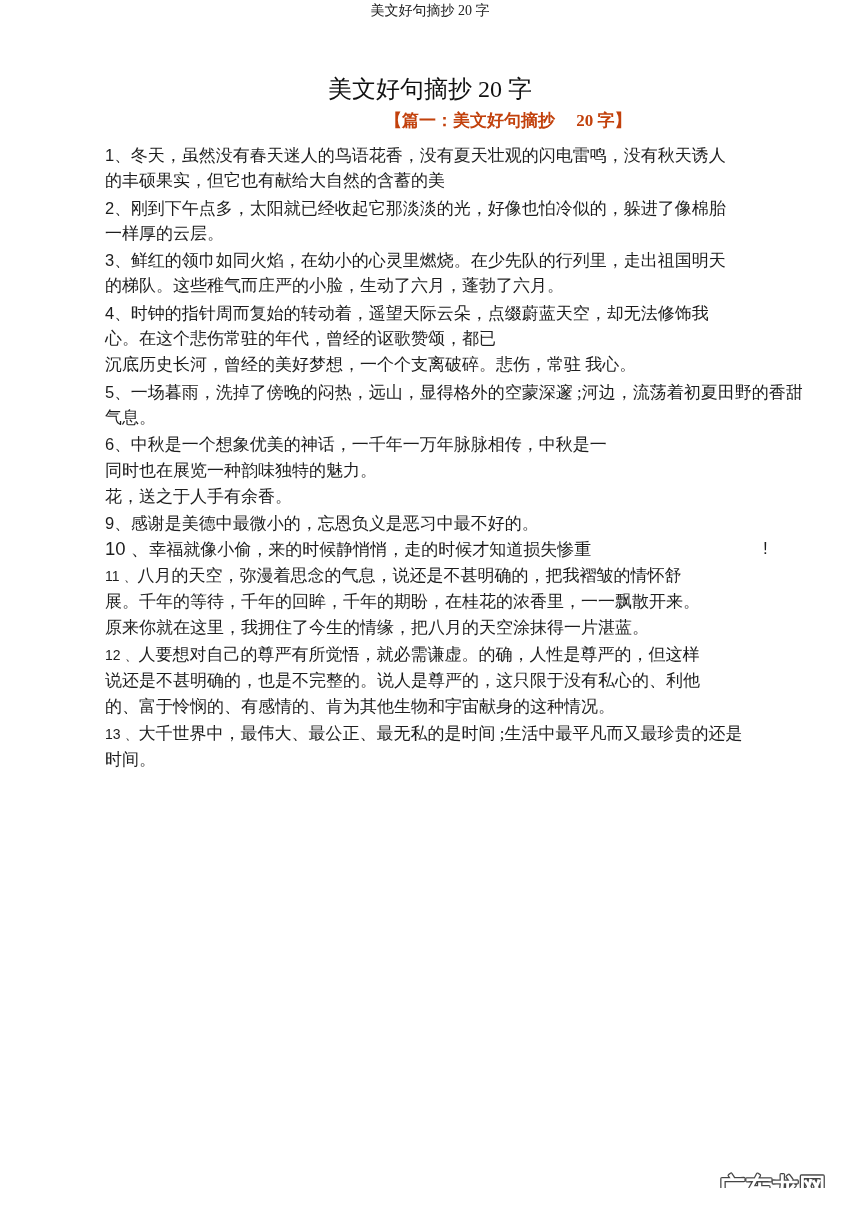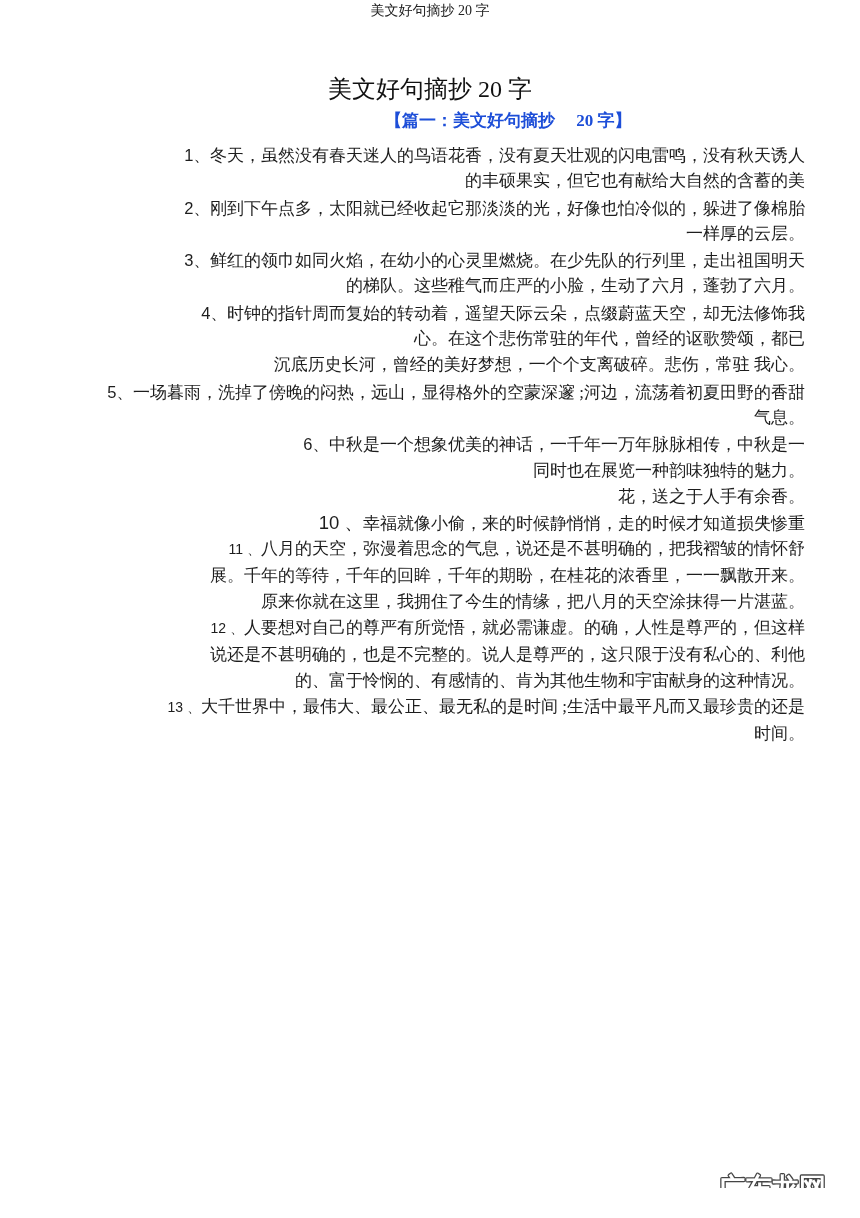--- a/index.html
+++ b/index.html
@@ -39,37 +39,36 @@
     color: #111111;
     white-space: pre;
   }
   .doc-subtitle {
     position: absolute;
     top: 110px;
     left: 385px;
     font-size: 17px;
     line-height: 22px;
     font-weight: 700;
-    color: #1d4ed8;
+    color: #c2410c;
     white-space: pre;
   }
   .doc-body {
     position: absolute;
     top: 142px;
     left: 105px;
     width: 700px;
   }
   .line {
     position: relative;
     height: 26.3px;
     line-height: 26.3px;
     font-size: 17px;
     white-space: pre;
     color: #1d1d1d;
-    text-align: right;
   }
   .num {
     font-family: "Liberation Sans", "DejaVu Sans", sans-serif;
     font-size: 16.5px;
   }
   .num-medium .num {
     font-size: 18.5px;
   }
   .num-large .num {
     font-size: 14px;
@@ -117,20 +116,21 @@
       <div class="line"><span class="num">3、</span><span>鲜红的领巾如同火焰，在幼小的心灵里燃烧。在少先队的行列里，走出祖国明天</span></div>
       <div class="line"><span>的梯队。这些稚气而庄严的小脸，生动了六月，蓬勃了六月。</span></div>
       <div class="line"><span class="num">4、</span><span>时钟的指针周而复始的转动着，遥望天际云朵，点缀蔚蓝天空，却无法修饰我</span></div>
       <div class="line"><span>心。在这个悲伤常驻的年代，曾经的讴歌赞颂，都已</span></div>
       <div class="line"><span>沉底历史长河，曾经的美好梦想，一个个支离破碎。悲伤，常驻 我心。</span></div>
       <div class="line"><span class="num">5、</span><span>一场暮雨，洗掉了傍晚的闷热，远山，显得格外的空蒙深邃 ;河边，流荡着初夏田野的香甜</span></div>
       <div class="line"><span>气息。</span></div>
       <div class="line"><span class="num">6、</span><span>中秋是一个想象优美的神话，一千年一万年脉脉相传，中秋是一</span></div>
       <div class="line"><span>同时也在展览一种韵味独特的魅力。</span></div>
       <div class="line"><span>花，送之于人手有余香。</span></div>
+      <div class="line"><span class="num">9、</span><span>感谢是美德中最微小的，忘恩负义是恶习中最不好的。</span></div>
       <div class="line num-medium"><span class="num">10 、</span><span>幸福就像小偷，来的时候静悄悄，走的时候才知道损失惨重</span><span class="tail">!</span></div>
       <div class="line num-large"><span class="num">11 、</span><span>八月的天空，弥漫着思念的气息，说还是不甚明确的，把我褶皱的情怀舒</span></div>
       <div class="line"><span>展。千年的等待，千年的回眸，千年的期盼，在桂花的浓香里，一一飘散开来。</span></div>
       <div class="line"><span>原来你就在这里，我拥住了今生的情缘，把八月的天空涂抹得一片湛蓝。</span></div>
       <div class="line num-large"><span class="num">12 、</span><span>人要想对自己的尊严有所觉悟，就必需谦虚。的确，人性是尊严的，但这样</span></div>
       <div class="line"><span>说还是不甚明确的，也是不完整的。说人是尊严的，这只限于没有私心的、利他</span></div>
       <div class="line"><span>的、富于怜悯的、有感情的、肯为其他生物和宇宙献身的这种情况。</span></div>
       <div class="line num-large"><span class="num">13 、</span><span>大千世界中，最伟大、最公正、最无私的是时间 ;生活中最平凡而又最珍贵的还是</span></div>
       <div class="line"><span>时间。</span></div>
     </div>

